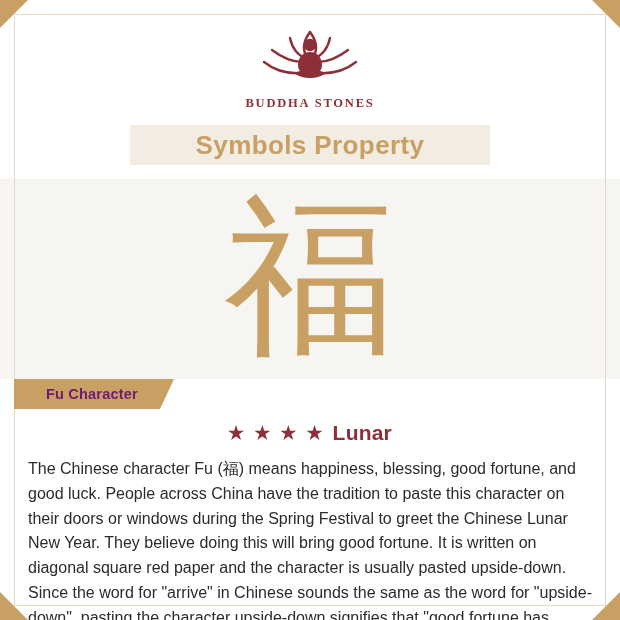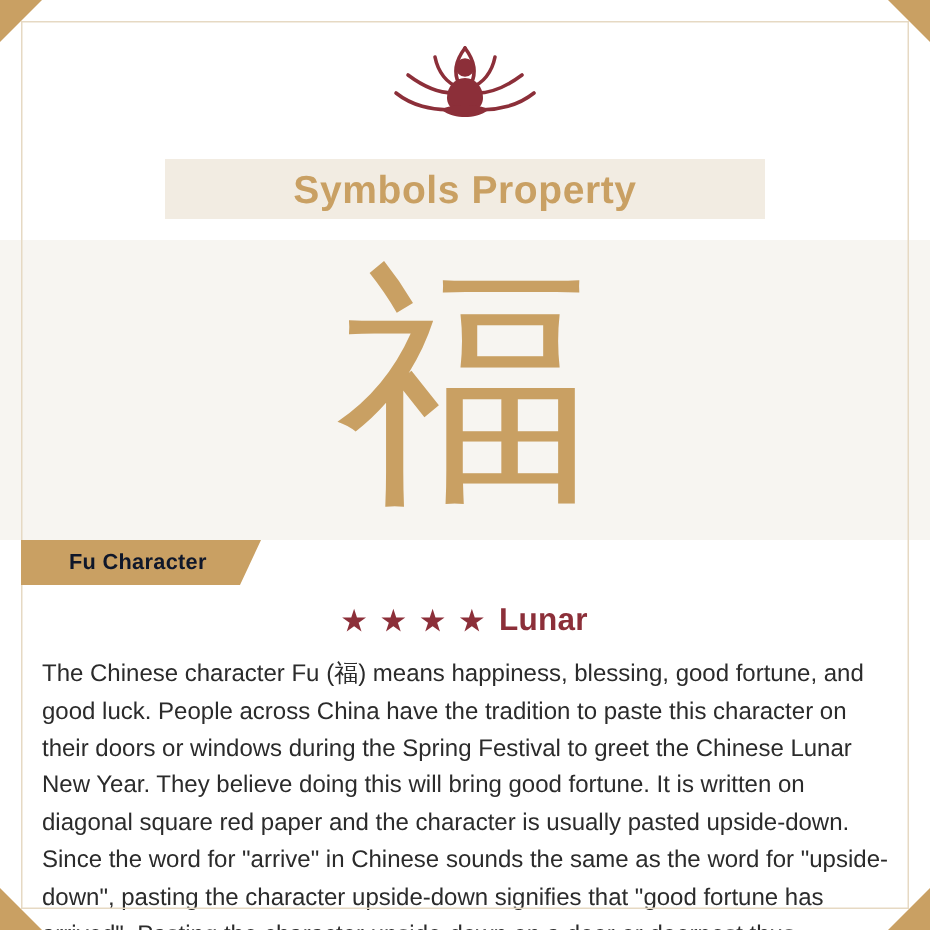--- a/index.html
+++ b/index.html
@@ -77,21 +77,21 @@
     margin-top: 4px;
     font-size: 12.5px;
     letter-spacing: 1.8px;
     font-weight: bold;
     color: #8c2f39;
     font-family: "Liberation Serif", serif;
   }
 
   .title-band {
     margin: 14px auto 0;
-    width: 400px;
+    width: 360px;
     height: 40px;
     background: #f2ece2;
     display: flex;
     align-items: center;
     justify-content: center;
   }
   .title-band .title {
     font-size: 26px;
     font-weight: bold;
     color: #c9a063;
@@ -125,21 +125,21 @@
     height: 34px;
     z-index: 6;
   }
   .label-tab {
     position: absolute;
     left: 14px;
     top: 0;
     height: 30px;
     padding: 0 22px 0 32px;
     background: #c9a063;
-    color: #0f172a;
+    color: #701a75;
     font-size: 14.5px;
     font-weight: bold;
     display: flex;
     align-items: center;
     letter-spacing: 0.2px;
   }
   .label-tab::after {
     content: "";
     position: absolute;
     right: -14px;
@@ -207,20 +207,21 @@
           <path d="M106 44 C96 52 82 56 68 55"></path>
         </g>
 
         <g fill="#8c2f39">
           <circle cx="60" cy="27" r="6.2"></circle>
           <path d="M60 34 c-7 0 -12 6 -12 13 c0 4 2 7 5 8 h14 c3 -1 5 -4 5 -8 c0 -7 -5 -13 -12 -13 z"></path>
           <path d="M44 55 c5 4 11 5 16 5 s11 -1 16 -5 c-4 -2 -9 -3 -16 -3 s-12 1 -16 3 z"></path>
         </g>
       </svg>
     </div>
+    <div class="brand">BUDDHA STONES</div>
 
     <div class="title-band">
       <div class="title">Symbols Property</div>
     </div>
   </div>
 
   <div class="char-panel">
     <div class="char-glyph">福</div>
   </div>
 

